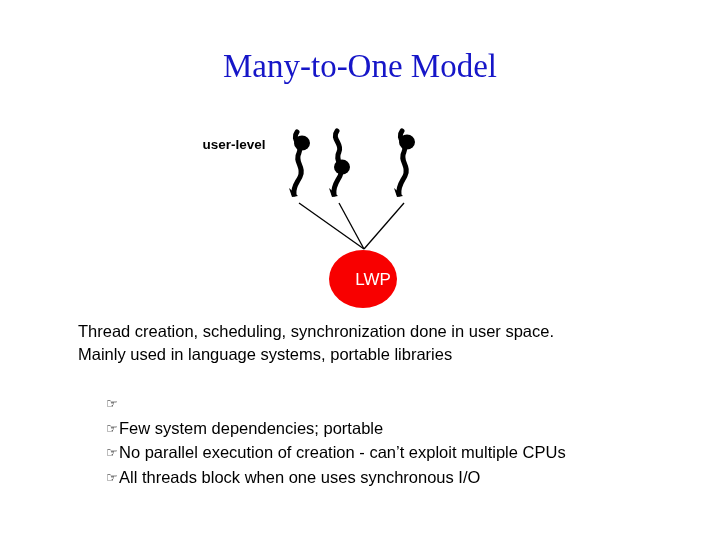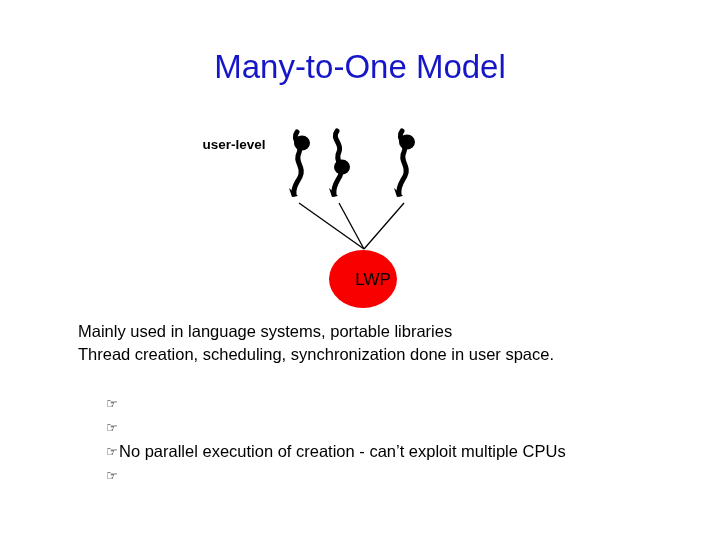--- a/index.html
+++ b/index.html
@@ -27,20 +27,21 @@
     position: absolute;
     left: 0;
     top: 48px;
     width: 720px;
     text-align: center;
     font-size: 33px;
     font-weight: 400;
     letter-spacing: 0px;
     color: #1616c8;
     white-space: nowrap;
+    font-family: Liberation Serif, serif;
   }
 
   
   #diagram {
     position: absolute;
     left: 0;
     top: 0;
     width: 714px;
     height: 320px;
   }
@@ -70,21 +71,21 @@
     width: 68px;
     height: 58px;
     border-radius: 50%;
     background: #f80000;
     display: flex;
     align-items: center;
     justify-content: center;
   }
   #lwp-label {
     font-size: 17px;
-    color: #000000;
+    color: #ffffff;
     line-height: 1;
     margin-left: 20px;
   }
 
   
   #body-paragraph {
     position: absolute;
     left: 78px;
     top: 320px;
     width: 600px;
@@ -159,33 +160,35 @@
         <line x1="404" y1="203" x2="364" y2="249"></line>
       </g>
     </svg>
 
     <div id="lwp-node">
       <span id="lwp-label">LWP</span>
     </div>
   </div>
 
   <div id="body-paragraph">
+    <div class="pline">Thread creation, scheduling, synchronization done in user space.</div>
     <div class="pline">Mainly used in language systems, portable libraries</div>
-    <div class="pline">Thread creation, scheduling, synchronization done in user space.</div>
   </div>
 
   <div id="bullet-list">
     <div class="bullet-row">
       <span class="bullet-glyph">☞</span>
     </div>
     <div class="bullet-row">
       <span class="bullet-glyph">☞</span>
+      <span class="bullet-text">Few system dependencies; portable</span>
     </div>
     <div class="bullet-row">
       <span class="bullet-glyph">☞</span>
       <span class="bullet-text">No parallel execution of creation - can’t exploit multiple CPUs</span>
     </div>
     <div class="bullet-row">
       <span class="bullet-glyph">☞</span>
+      <span class="bullet-text">All threads block when one uses synchronous I/O</span>
     </div>
   </div>
 
 </div>
 
 </body></html>

